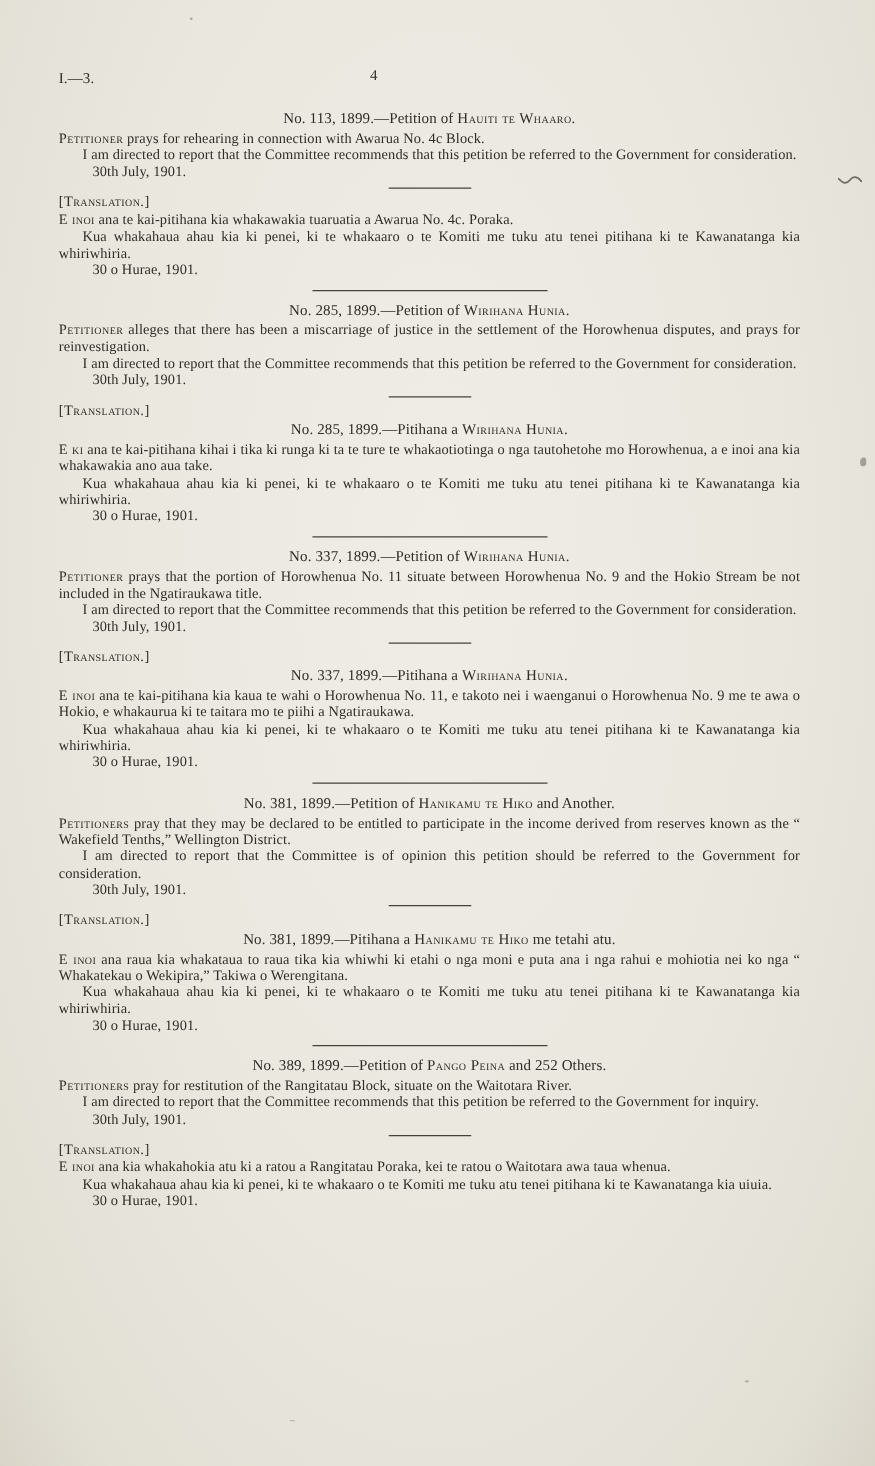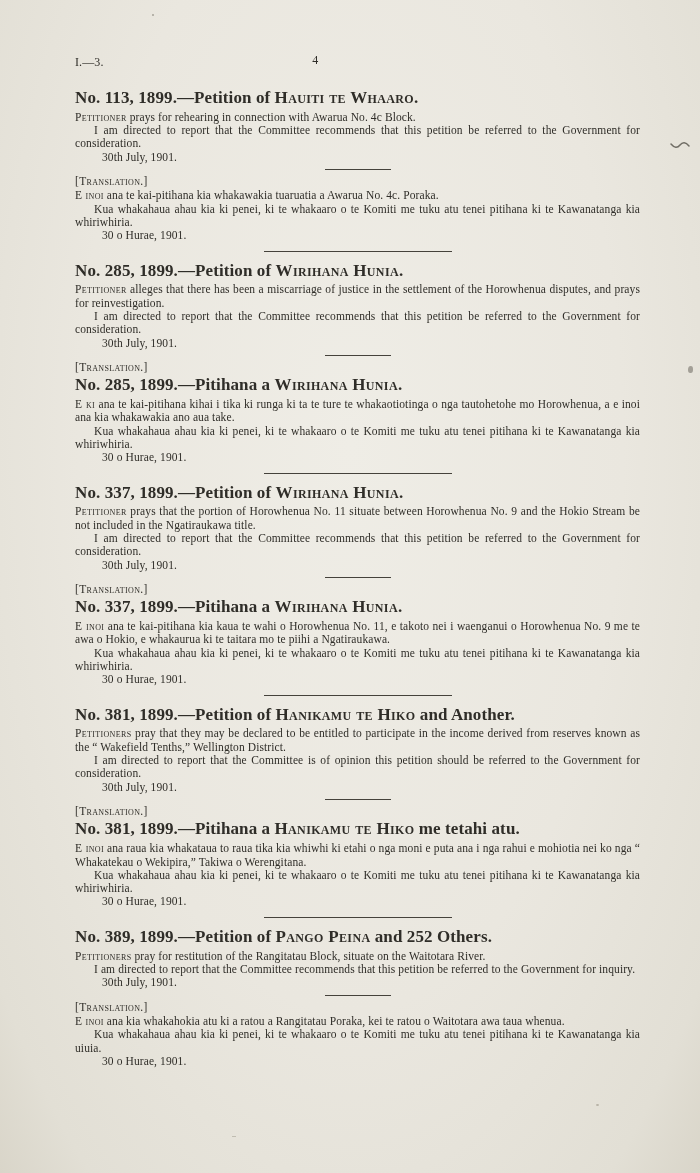--- a/index.html
+++ b/index.html
@@ -9,32 +9,32 @@
   }
   .page {
     position: relative;
     width: 700px; height: 1173px;
     overflow: hidden;
     background: radial-gradient(ellipse at 50% 38%, #efede6 0%, #eae7df 55%, #e2dfd5 88%, #d9d5c9 100%);
     color: #2f2d28;
   }
   .content {
     position: absolute;
-    left: 75px; right: 60px; top: 56px;
+    left: 47px; right: 60px; top: 56px;
     font-size: 11.5px;
     line-height: 1.16;
     letter-spacing: 0.1px;
   }
   .page-header { position: relative; height: 16px; margin-bottom: 16px; font-size: 12px; }
   .paper-ref { position: absolute; left: 0; top: 0; }
   .page-number { position: absolute; left: 42%; top: -2px; }
 
   .heading, .t-heading {
-    font-size: 17px; font-weight: bold;
-    text-align: left; margin: 0;
+    font-size: 12px; font-weight: normal;
+    text-align: center; margin: 0;
   }
   h2.heading { margin: 9px 0 3px; }
   h3.t-heading { margin: 1px 0 3px; }
 
   .sc { font-variant: small-caps; letter-spacing: 0.35px; }
 
   .body-para {
     margin: 0;
     text-align: justify;
     hyphens: none;

